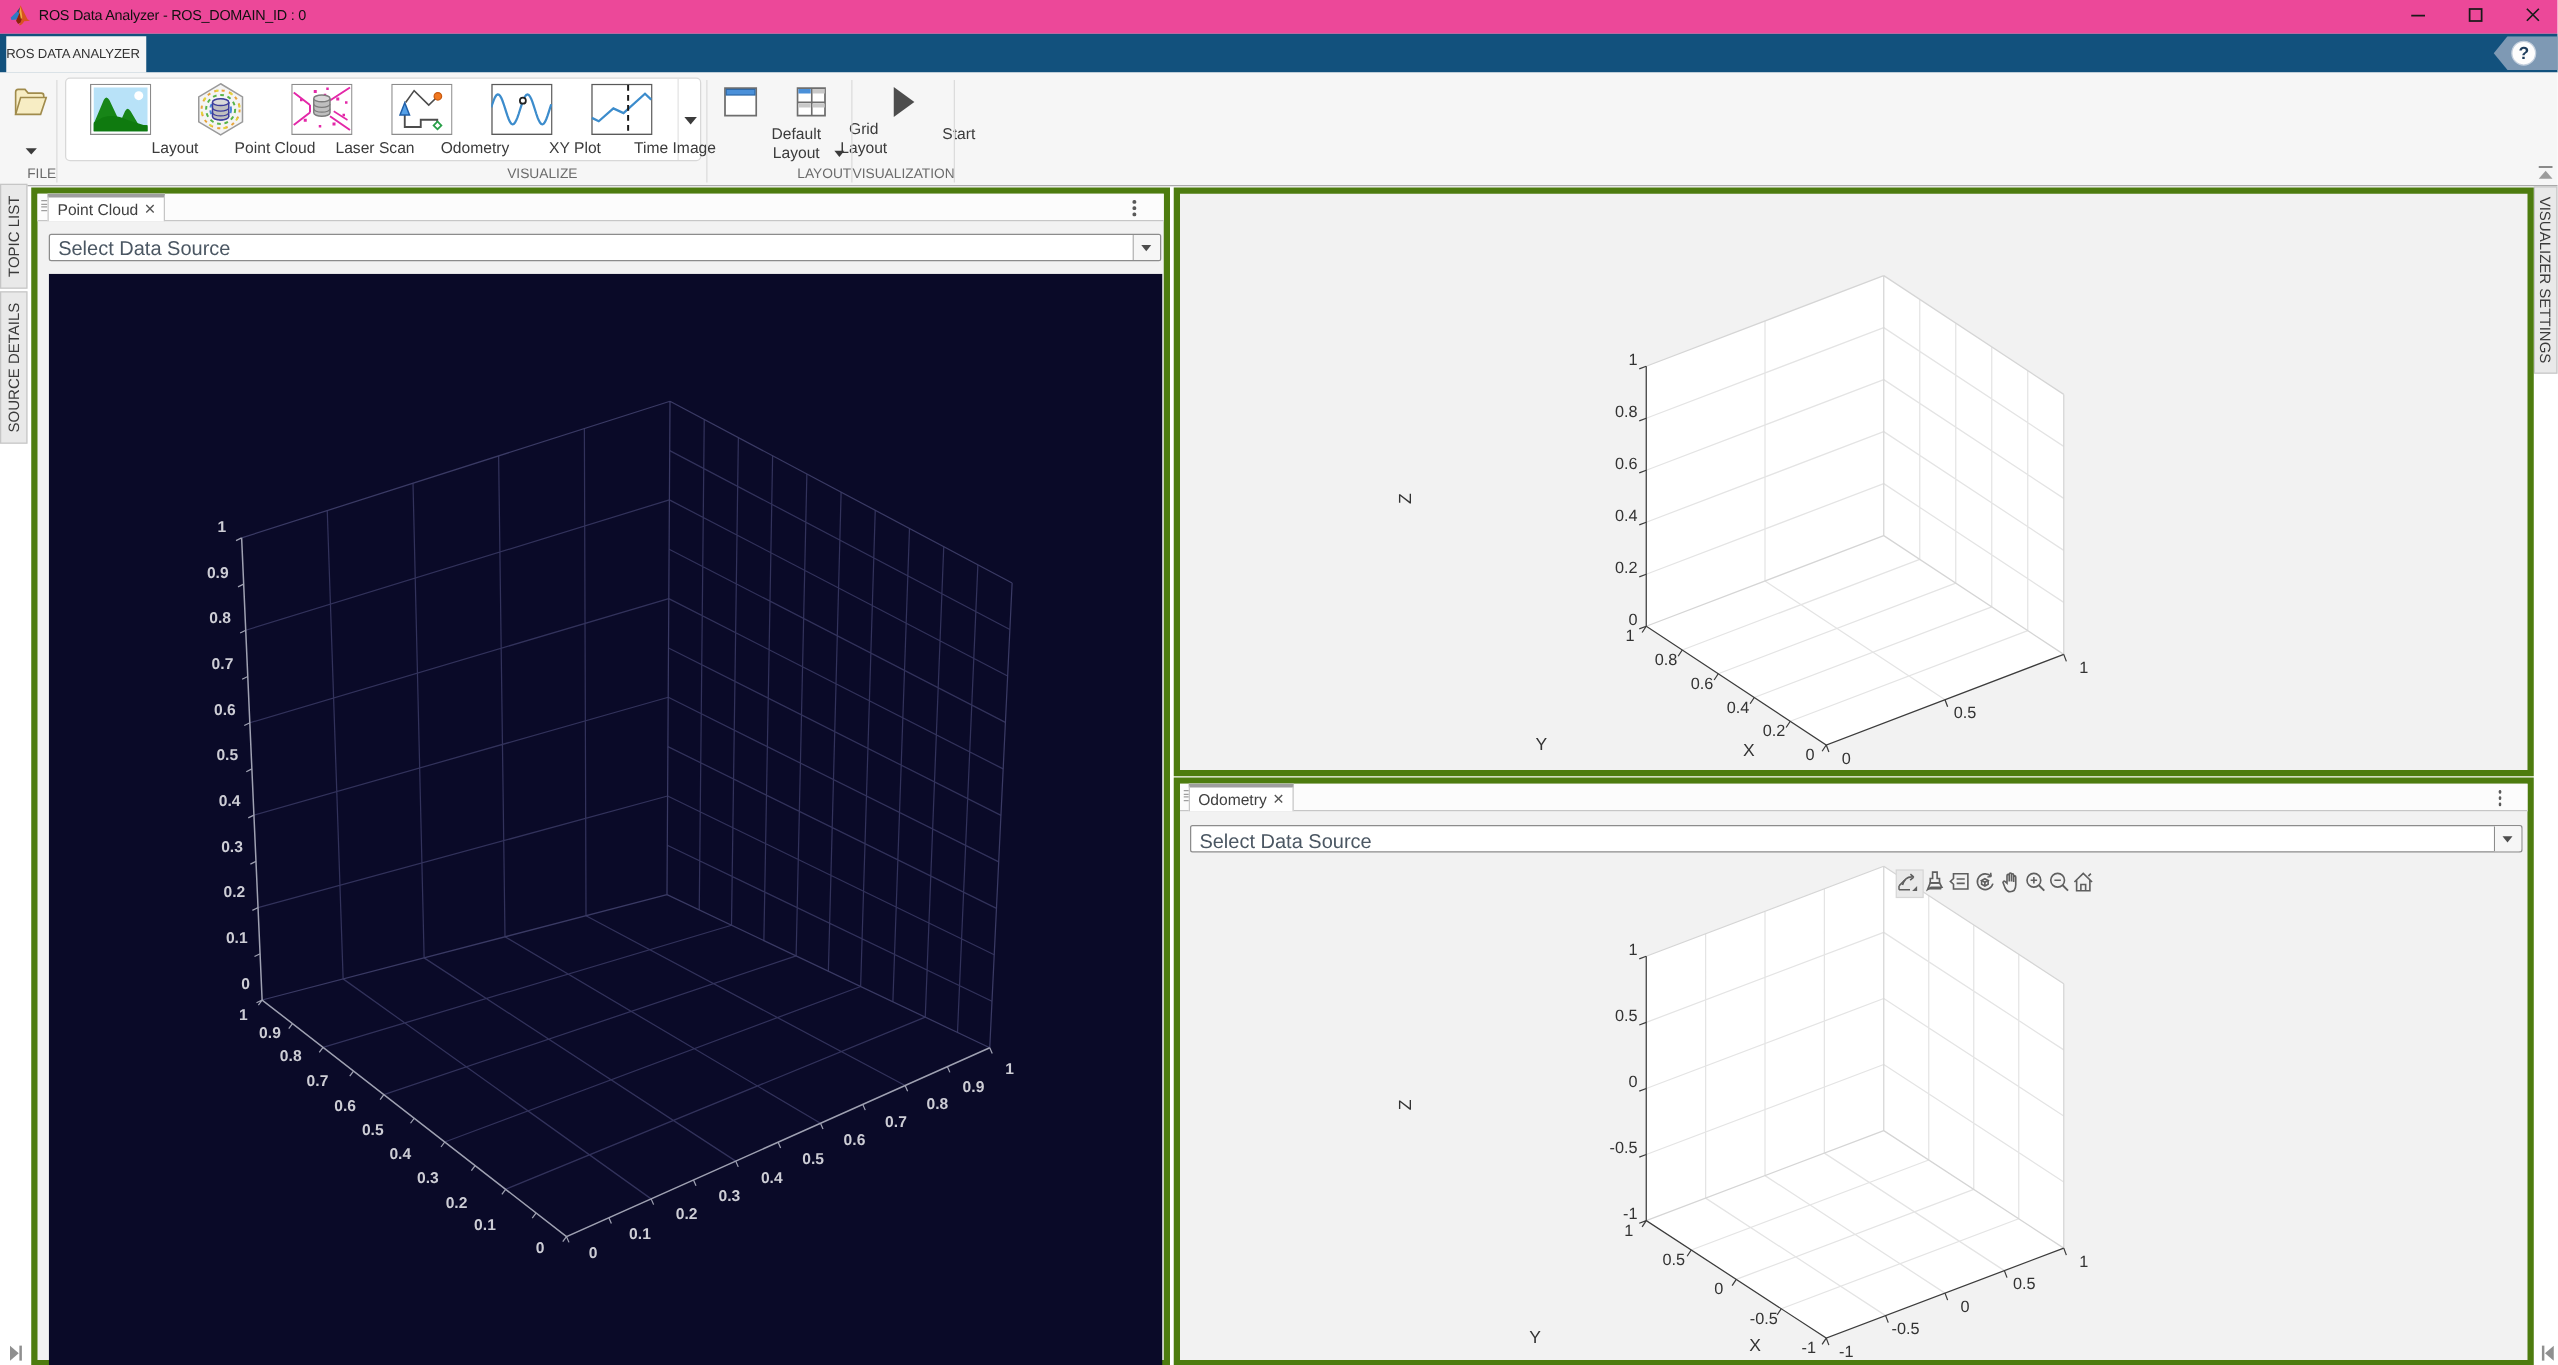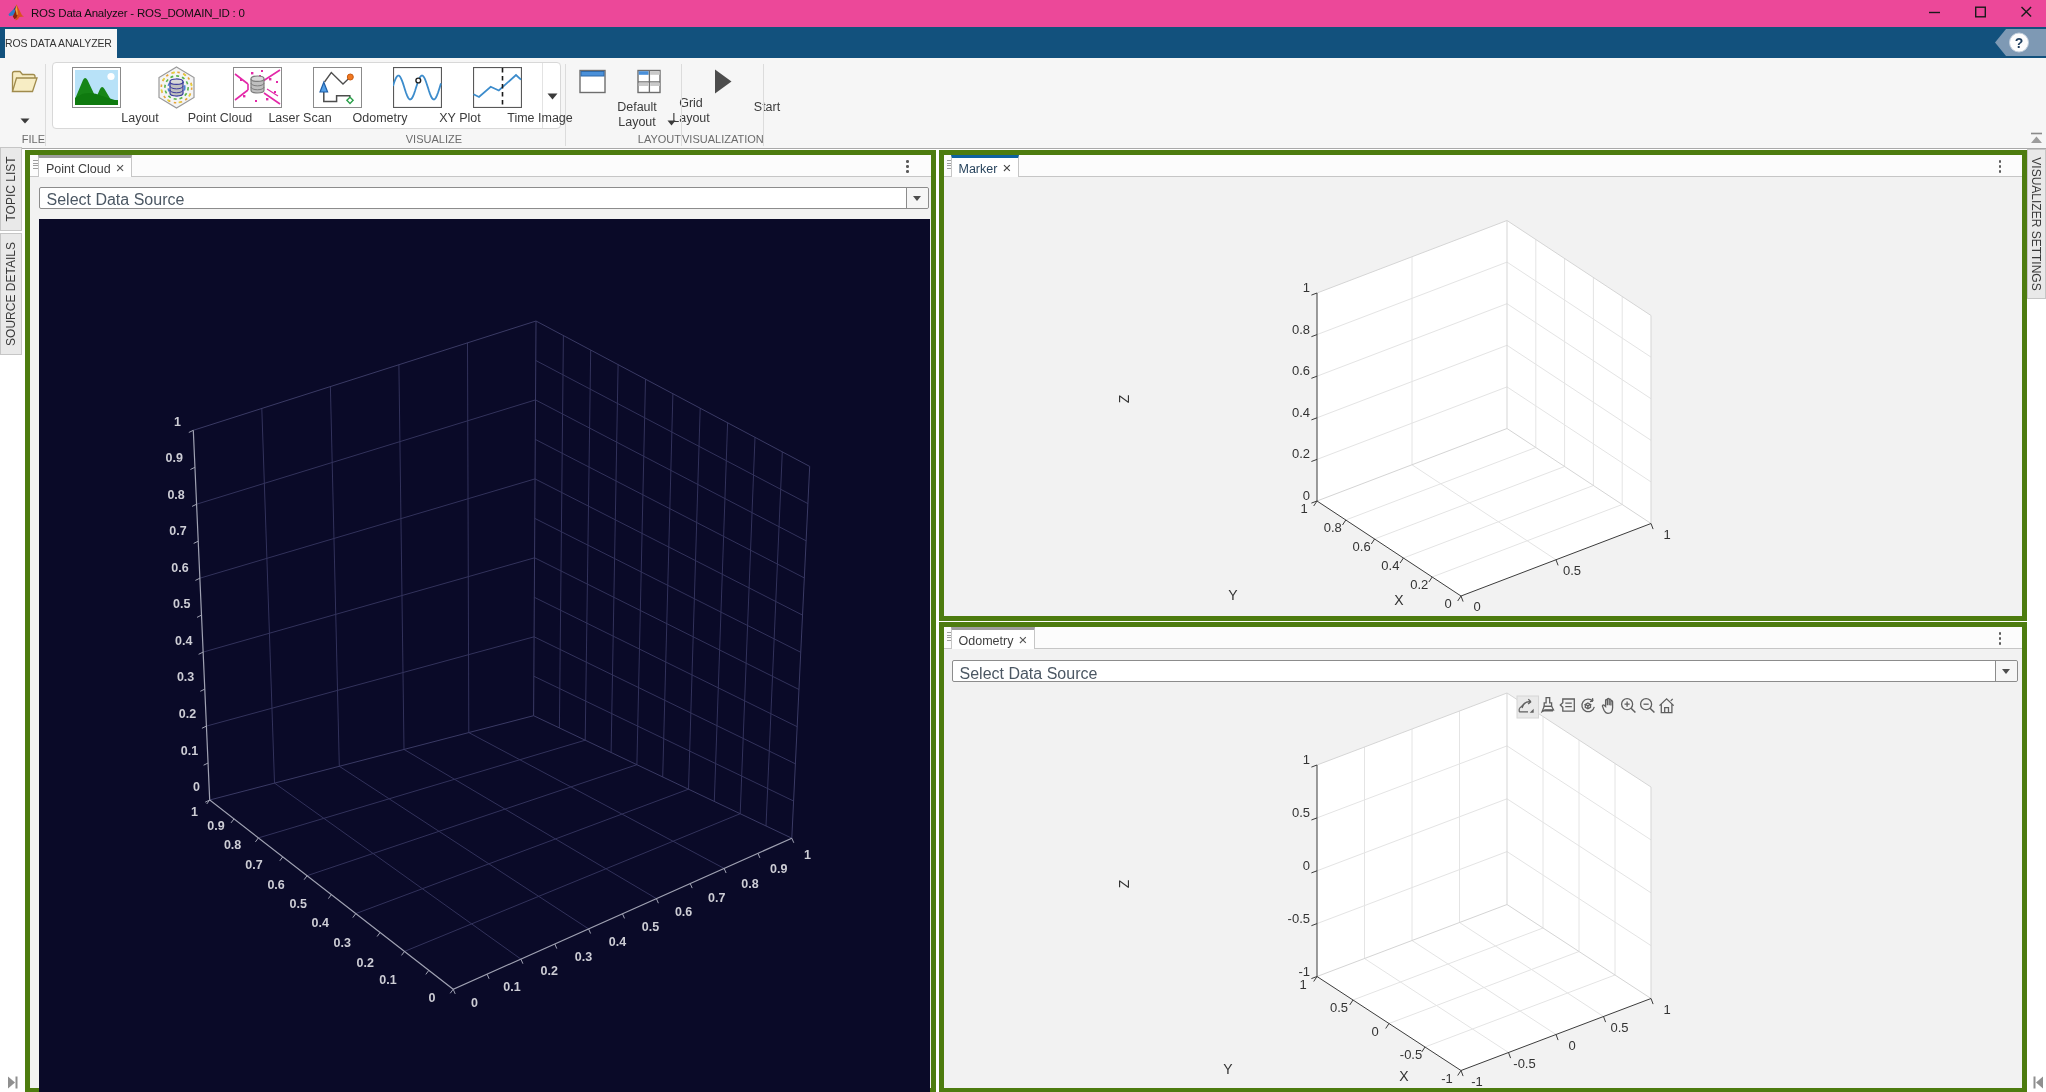--- a/index.html
+++ b/index.html
@@ -276,34 +276,20 @@
 <text x="151.5" y="389.3" text-anchor="end" font-size="12.5" font-weight="bold" fill="#CDCDD5">0.5</text>
 <text x="149.6" y="352.7" text-anchor="end" font-size="12.5" font-weight="bold" fill="#CDCDD5">0.6</text>
 <text x="147.7" y="316.2" text-anchor="end" font-size="12.5" font-weight="bold" fill="#CDCDD5">0.7</text>
 <text x="145.8" y="279.6" text-anchor="end" font-size="12.5" font-weight="bold" fill="#CDCDD5">0.8</text>
 <text x="143.9" y="243.1" text-anchor="end" font-size="12.5" font-weight="bold" fill="#CDCDD5">0.9</text>
 <text x="142.0" y="206.5" text-anchor="end" font-size="12.5" font-weight="bold" fill="#CDCDD5">1</text>
   </svg>
 </div>
 
 <div class="panel" id="mk" style="left:938.5px;top:150px;width:1088px;height:470.5px">
-  <div class="tabbar">
-    <div class="drag" style="left:3px;top:5px">
-        <i></i>
-        <i></i>
-        <i></i>
-        <i></i>
-      </div>
-    <div class="doctab bluetop" style="left:7px;color:#29455E">Marker<span class="x" style="color:#444">×</span></div>
-    <div class="kebab" style="right:20px;top:5px">
-        <i></i>
-        <i></i>
-        <i></i>
-      </div>
-  </div>
   <svg class="abs" style="left:0.5px;top:21.5px" width="1086" height="448" viewBox="0 0 1086 448">
     <polygon points="373.0,116.0 563.0,43.5 563.0,251.5 373.0,324.0" fill="#FFFFFF"></polygon>
 <polygon points="563.0,43.5 707.0,138.5 707.0,346.5 563.0,251.5" fill="#FFFFFF"></polygon>
 <polygon points="517.0,419.0 373.0,324.0 563.0,251.5 707.0,346.5" fill="#FFFFFF"></polygon>
 <path d="M468.0,79.8L468.0,287.8 M373.0,282.4L563.0,209.9 M373.0,240.8L563.0,168.3 M373.0,199.2L563.0,126.7 M373.0,157.6L563.0,85.1 M678.2,119.5L678.2,327.5 M649.4,100.5L649.4,308.5 M620.6,81.5L620.6,289.5 M591.8,62.5L591.8,270.5 M707.0,304.9L563.0,209.9 M707.0,263.3L563.0,168.3 M707.0,221.7L563.0,126.7 M707.0,180.1L563.0,85.1 M488.2,400.0L678.2,327.5 M459.4,381.0L649.4,308.5 M430.6,362.0L620.6,289.5 M401.8,343.0L591.8,270.5 M612.0,382.8L468.0,287.8" stroke="#E4E4E4" stroke-width="1" fill="none"></path>
 <path d="M373.0,116.0L563.0,43.5 M563.0,43.5L707.0,138.5 M707.0,138.5L707.0,346.5 M563.0,251.5L563.0,43.5 M373.0,324.0L563.0,251.5 M563.0,251.5L707.0,346.5" stroke="#D5D5D5" stroke-width="1" fill="none"></path>
 <path d="M373.0,116.0L373.0,324.0L517.0,419.0L707.0,346.5" stroke="#3C3C3C" stroke-width="1.0" fill="none"></path>
 <path d="M517.0,419.0L519.1,424.6 M612.0,382.8L614.1,388.4 M707.0,346.5L709.1,352.1 M517.0,419.0L513.7,424.0 M488.2,400.0L484.9,405.0 M459.4,381.0L456.1,386.0 M430.6,362.0L427.3,367.0 M401.8,343.0L398.5,348.0 M373.0,324.0L369.7,329.0 M373.0,324.0L367.4,326.1 M373.0,282.4L367.4,284.5 M373.0,240.8L367.4,242.9 M373.0,199.2L367.4,201.3 M373.0,157.6L367.4,159.7 M373.0,116.0L367.4,118.1" stroke="#3C3C3C" stroke-width="1" fill="none"></path>
 <text x="533.0" y="434.0" text-anchor="middle" font-size="13" font-weight="normal" fill="#333333">0</text>
 <text x="628.0" y="397.8" text-anchor="middle" font-size="13" font-weight="normal" fill="#333333">0.5</text>

